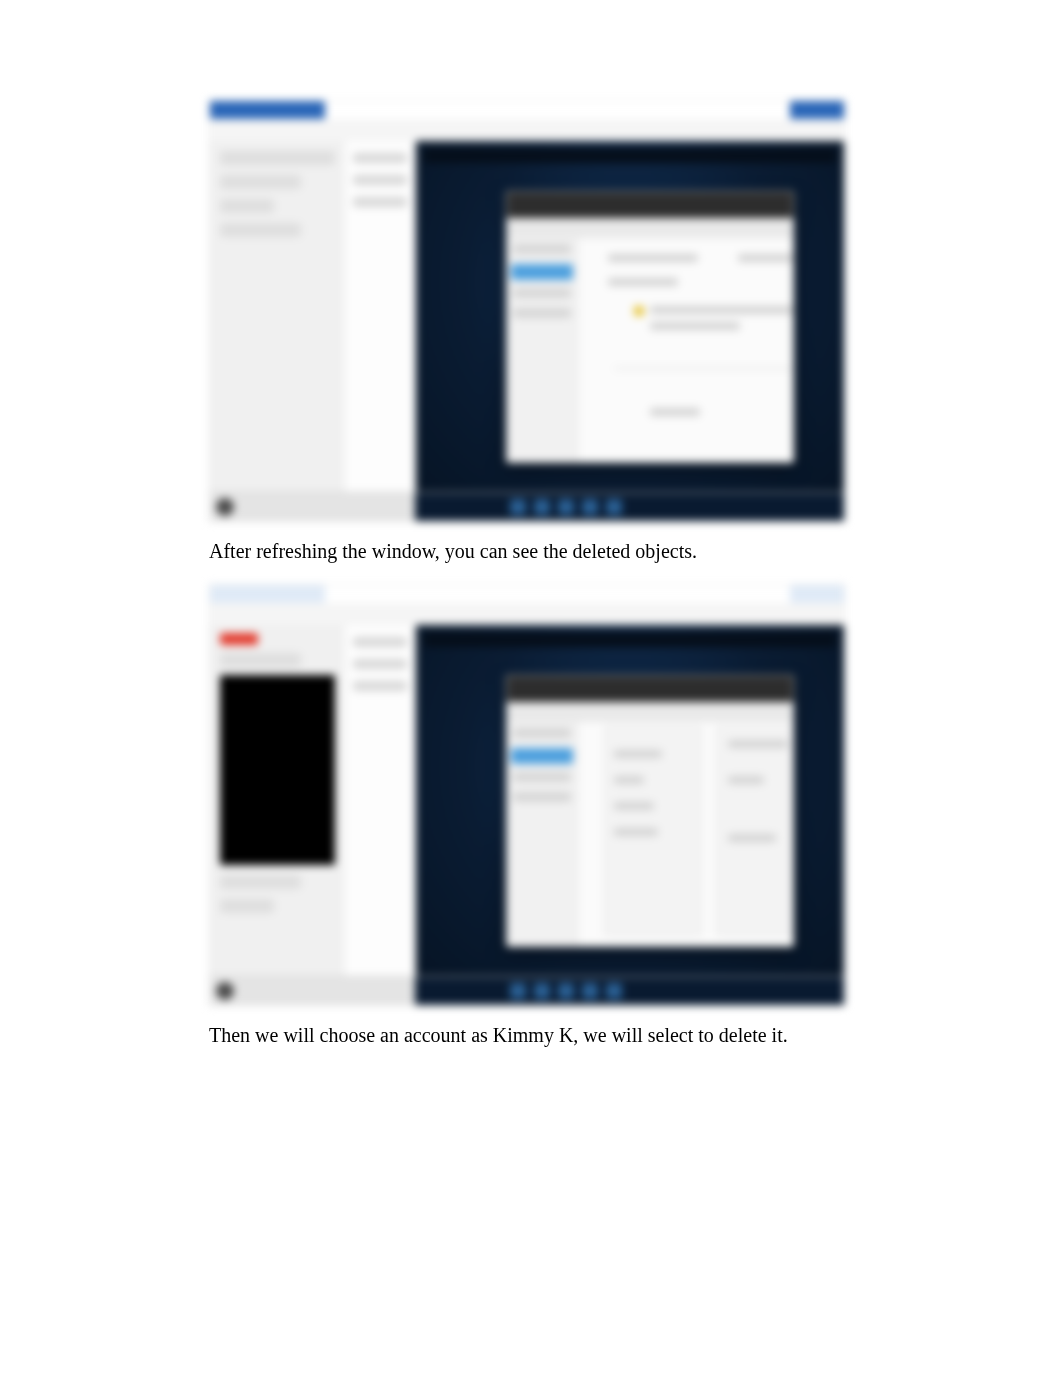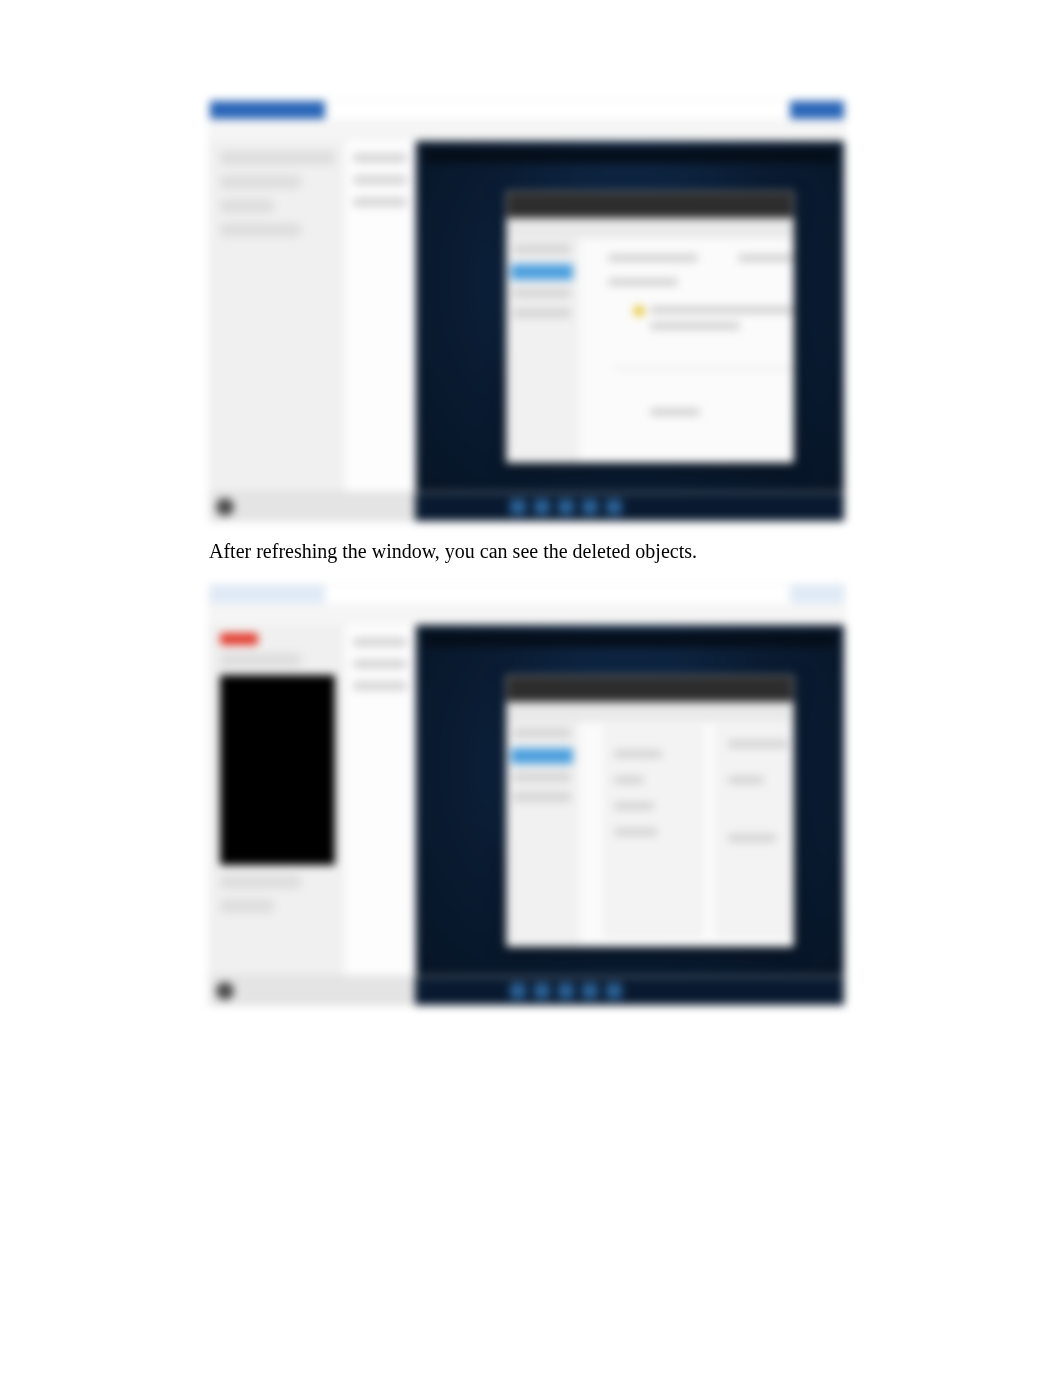--- a/index.html
+++ b/index.html
@@ -363,14 +363,15 @@
       <div class="tray-icons">
         <span></span>
         <span></span>
         <span></span>
         <span></span>
         <span></span>
       </div>
     </div>
   </div>
 
+  <p class="caption">Then we will choose an account as Kimmy K, we will select to delete it.</p>
 
 </div>
 
 </body></html>

